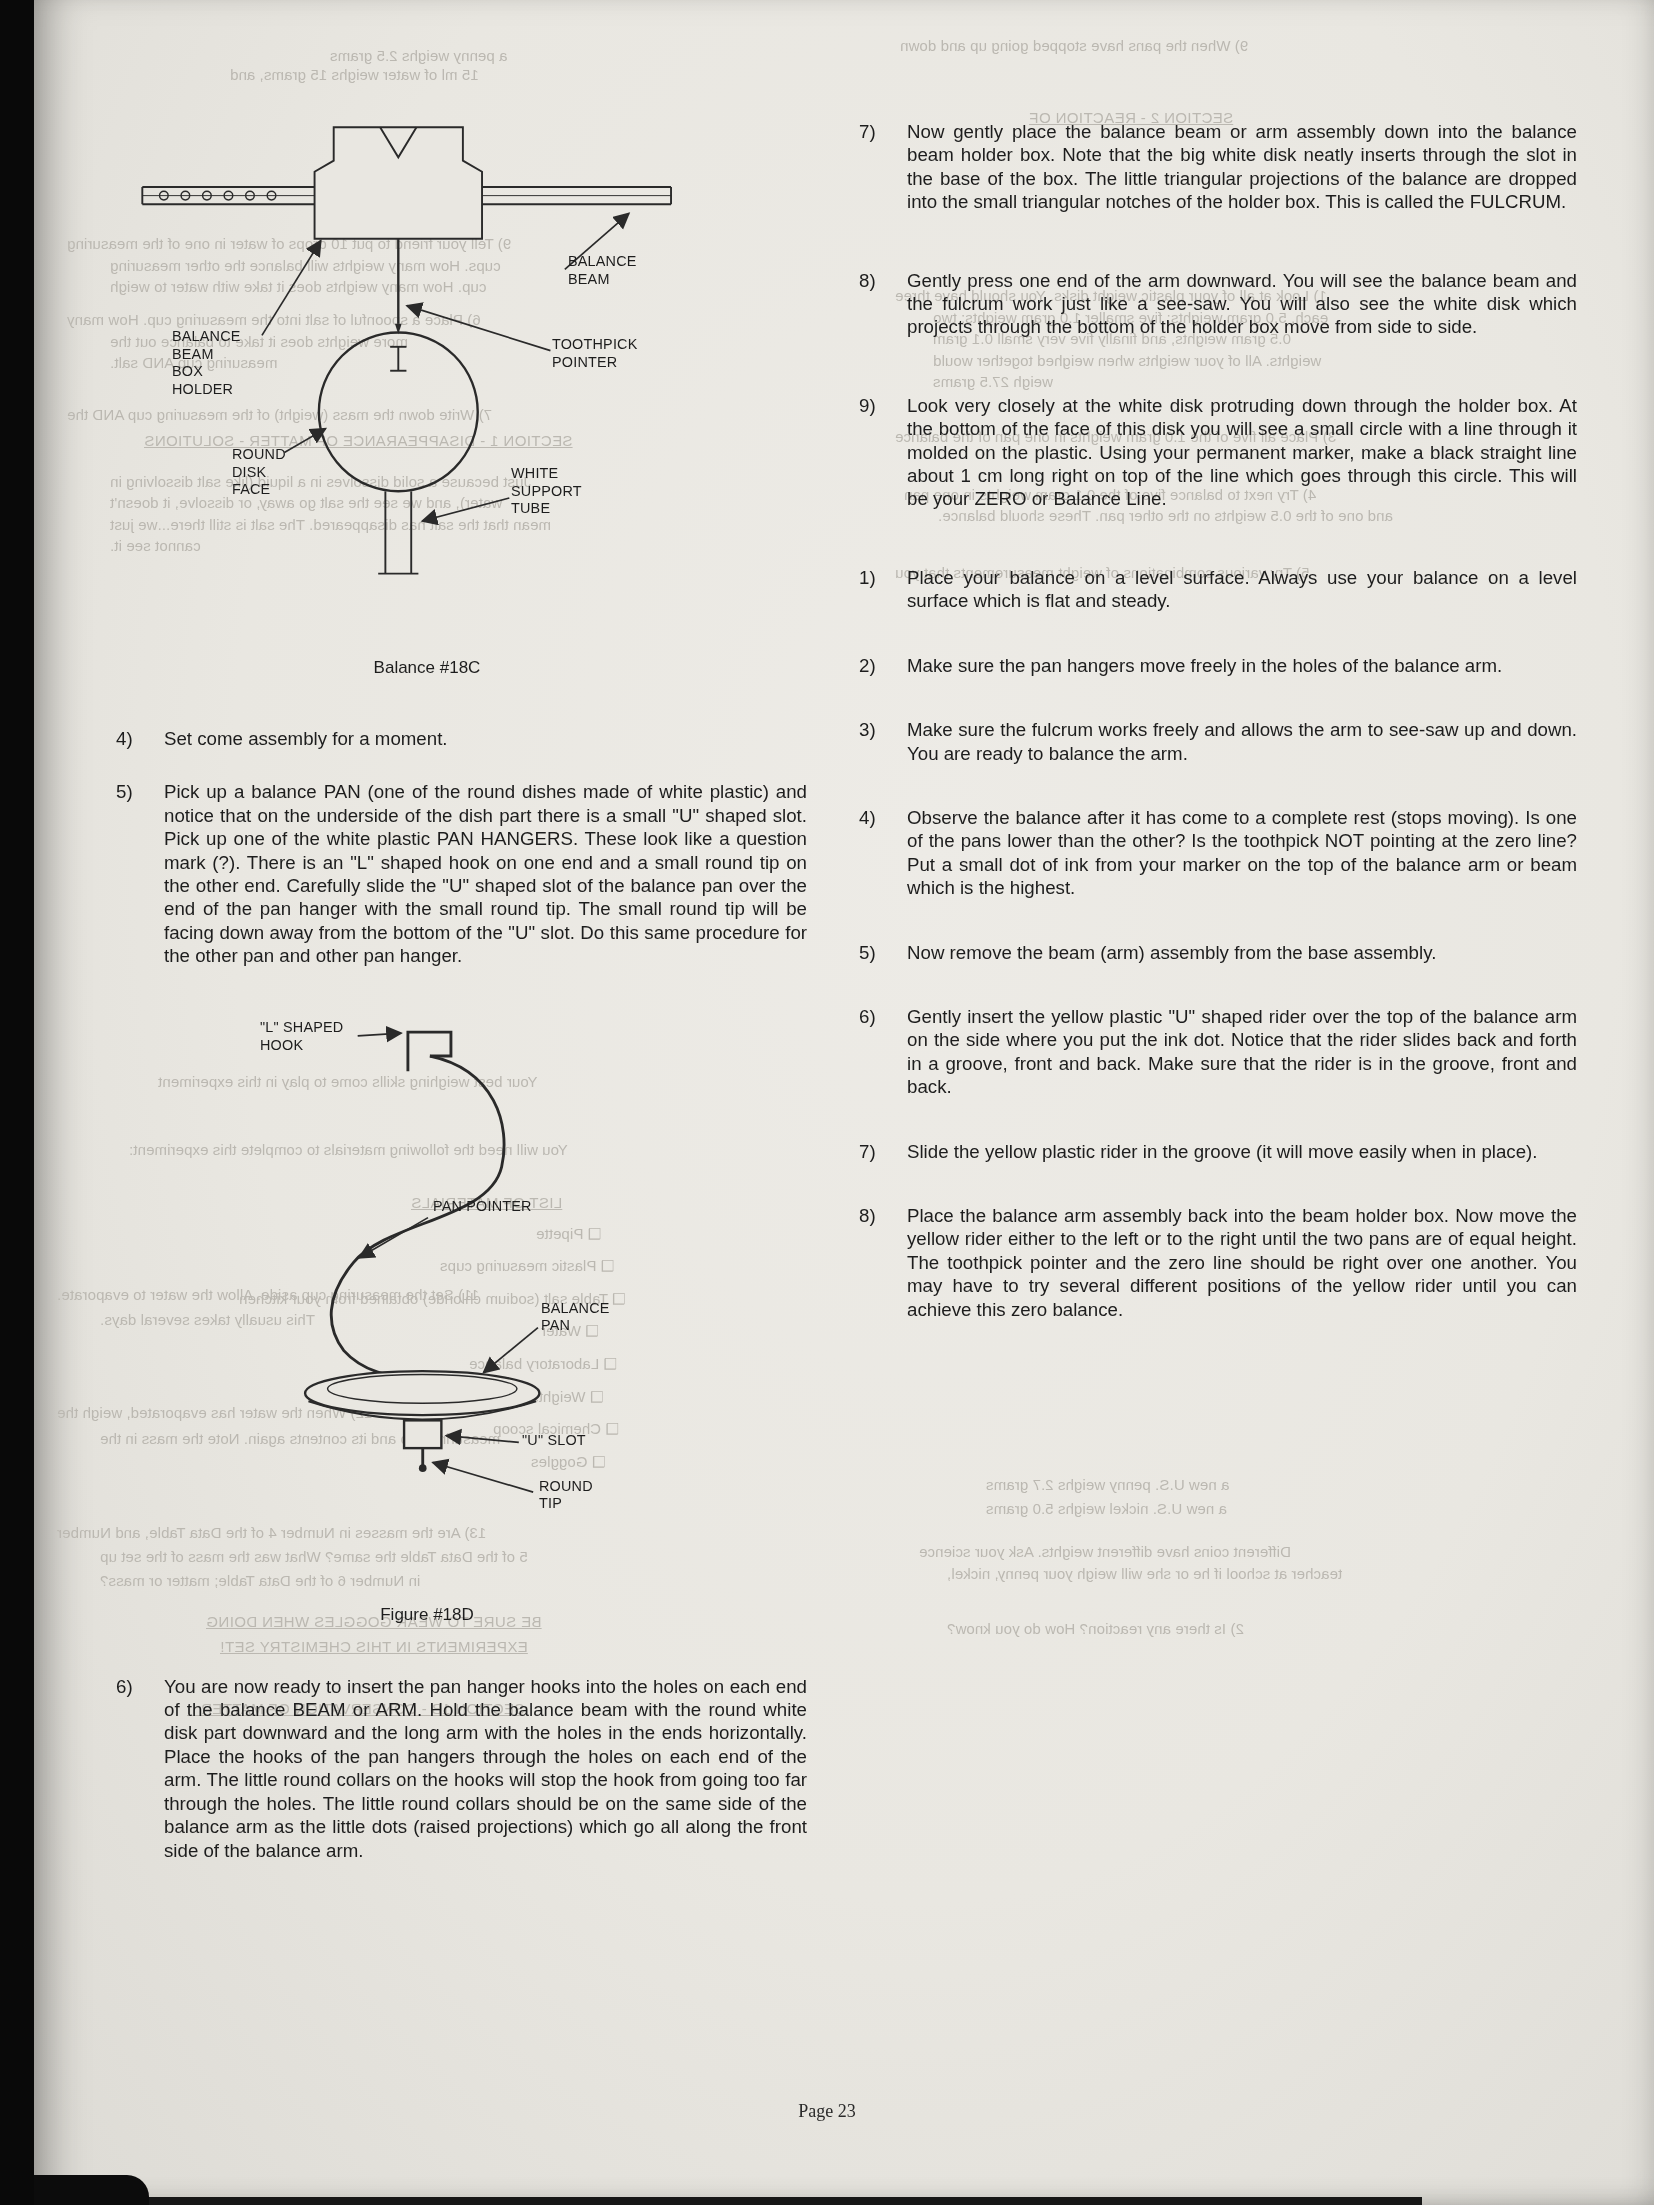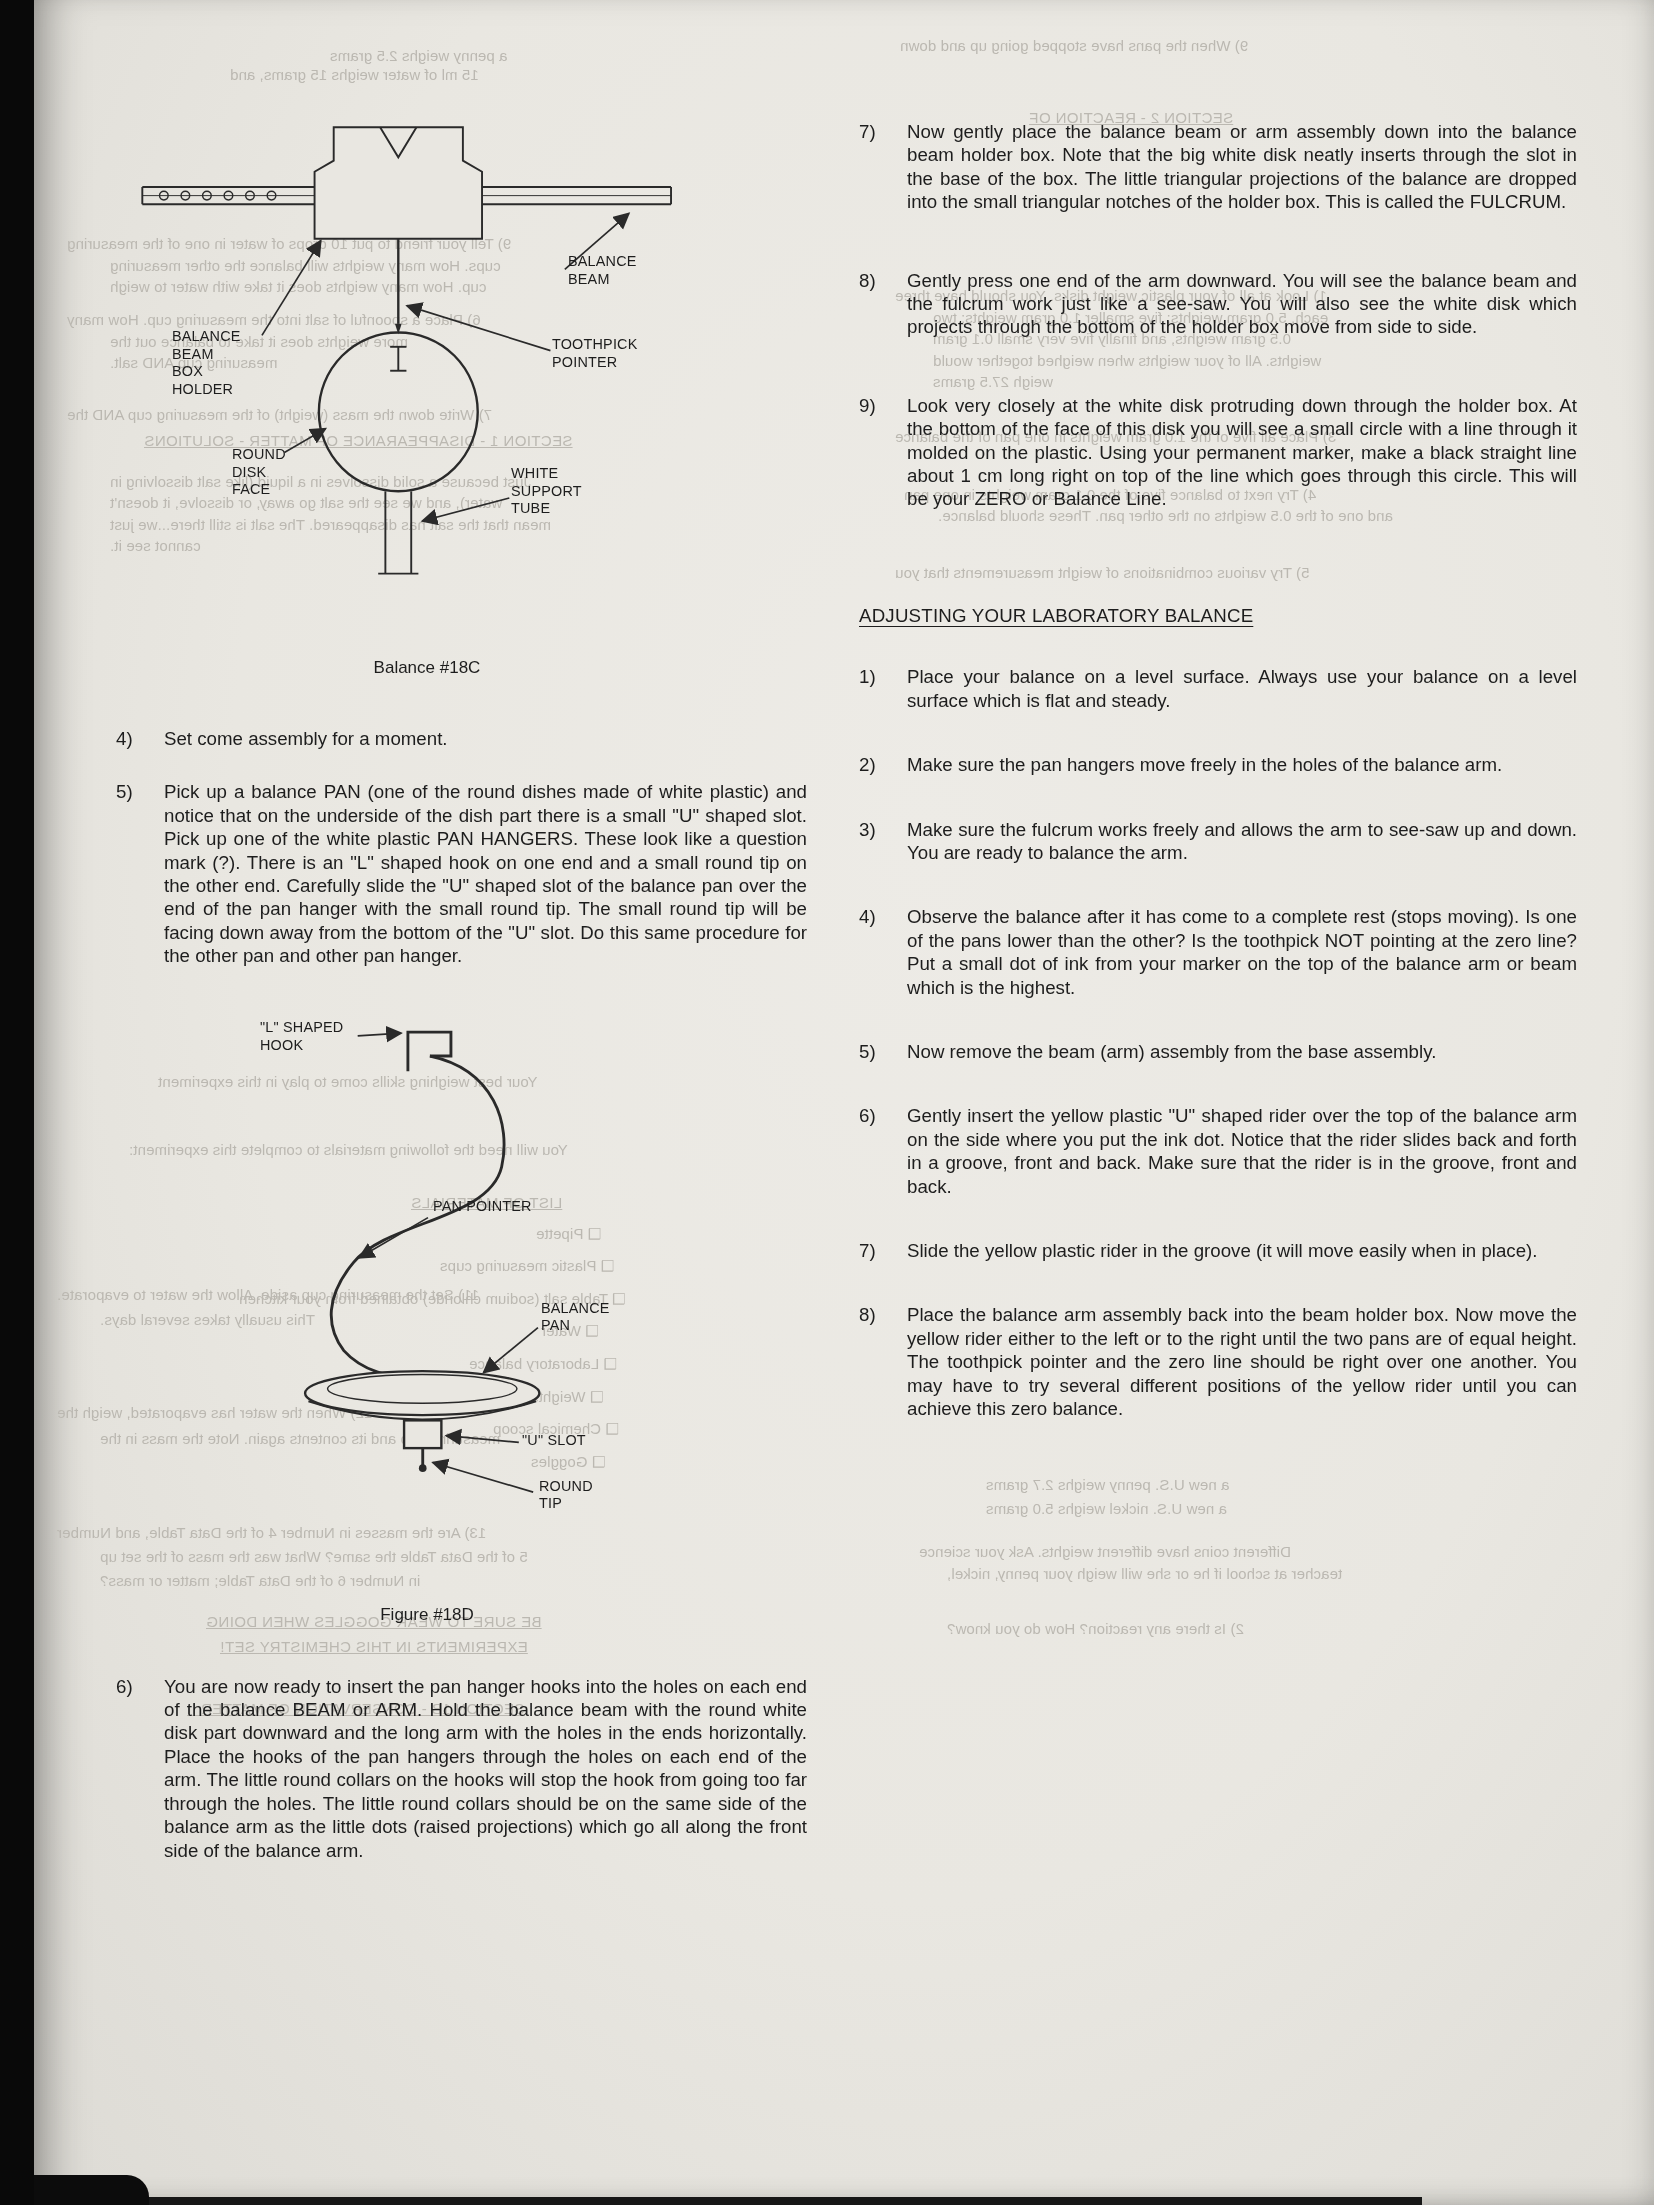--- a/index.html
+++ b/index.html
@@ -229,21 +229,20 @@
     </div>
     <div class="item top">
       <span class="num">8)</span>
       <span class="txt">Gently press one end of the arm downward.  You will see the balance beam and the fulcrum work just like a see-saw.  You will also see the white disk which projects through the bottom of the holder box move from side to side.</span>
     </div>
     <div class="item top">
       <span class="num">9)</span>
       <span class="txt">Look very closely at the white disk protruding down through the holder box.  At the bottom of the face of this disk you will see a small circle with a line through it molded on the plastic. Using your permanent marker, make a black straight line about 1 cm long right on top of the line which goes through this circle.  This will be your ZERO or Balance Line.</span>
     </div>
 
-    <div class="sec-heading">ADJUSTING YOUR LABORATORY BALANCE</div>
 
     <div class="item adj">
       <span class="num">1)</span>
       <span class="txt">Place your balance on a level surface.  Always use your balance on a level surface which is flat and steady.</span>
     </div>
     <div class="item adj">
       <span class="num">2)</span>
       <span class="txt">Make sure the pan hangers move freely in the holes of the balance arm.</span>
     </div>
     <div class="item adj">
@@ -265,14 +264,15 @@
     <div class="item adj">
       <span class="num">7)</span>
       <span class="txt">Slide the yellow plastic rider in the groove (it will move easily when in place).</span>
     </div>
     <div class="item adj">
       <span class="num">8)</span>
       <span class="txt">Place the balance arm assembly back into the beam holder box.  Now move the yellow rider either to the left or to the right until the two pans are of equal height.  The toothpick pointer and the zero line should be right over one another.  You may have to try several different positions of the yellow rider until you can achieve this zero balance.</span>
     </div>
   </div>
 
+  <div class="footer">Page 23</div>
 </div>
 
 
 </body></html>

